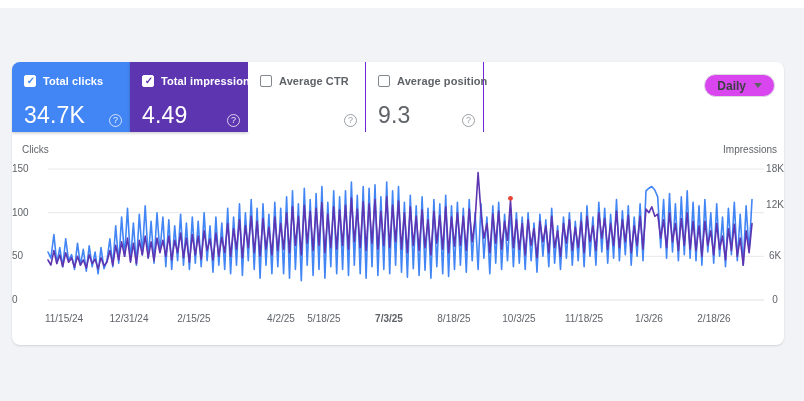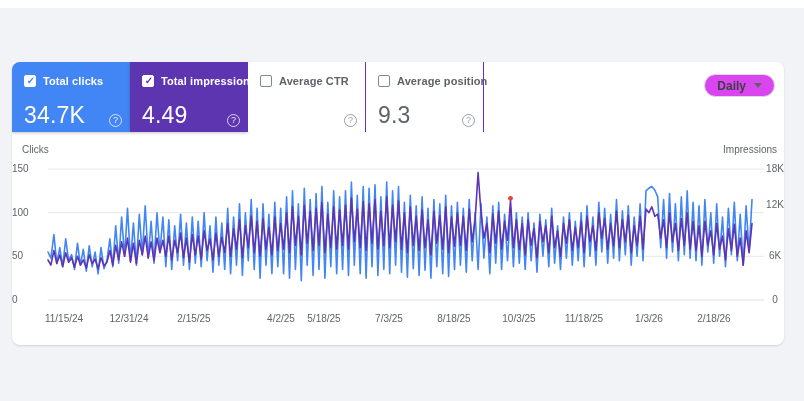--- a/index.html
+++ b/index.html
@@ -123,21 +123,21 @@
         <span class="ytick right" style="top: 188.333px;">6K</span>
         <span class="ytick right" style="top: 137px;">12K</span>
         <span class="ytick right" style="top: 101px;">18K</span>
       </div>
     <div id="xticks">
         <span class="xtick" style="left: 52px;">11/15/24</span>
         <span class="xtick" style="left: 117px;">12/31/24</span>
         <span class="xtick" style="left: 182px;">2/15/25</span>
         <span class="xtick" style="left: 257px; margin-left: 12px;">4/2/25</span>
         <span class="xtick" style="left: 312px;">5/18/25</span>
-        <span class="xtick" style="left: 377px;">7/3/25</span>
+        <span class="xtick" style="left: 377px; font-weight: bold;">7/3/25</span>
         <span class="xtick" style="left: 442px;">8/18/25</span>
         <span class="xtick" style="left: 507px;">10/3/25</span>
         <span class="xtick" style="left: 572px;">11/18/25</span>
         <span class="xtick" style="left: 637px;">1/3/26</span>
         <span class="xtick" style="left: 702px;">2/18/26</span>
       </div>
   </div>
 </div>
 
 </body></html>

